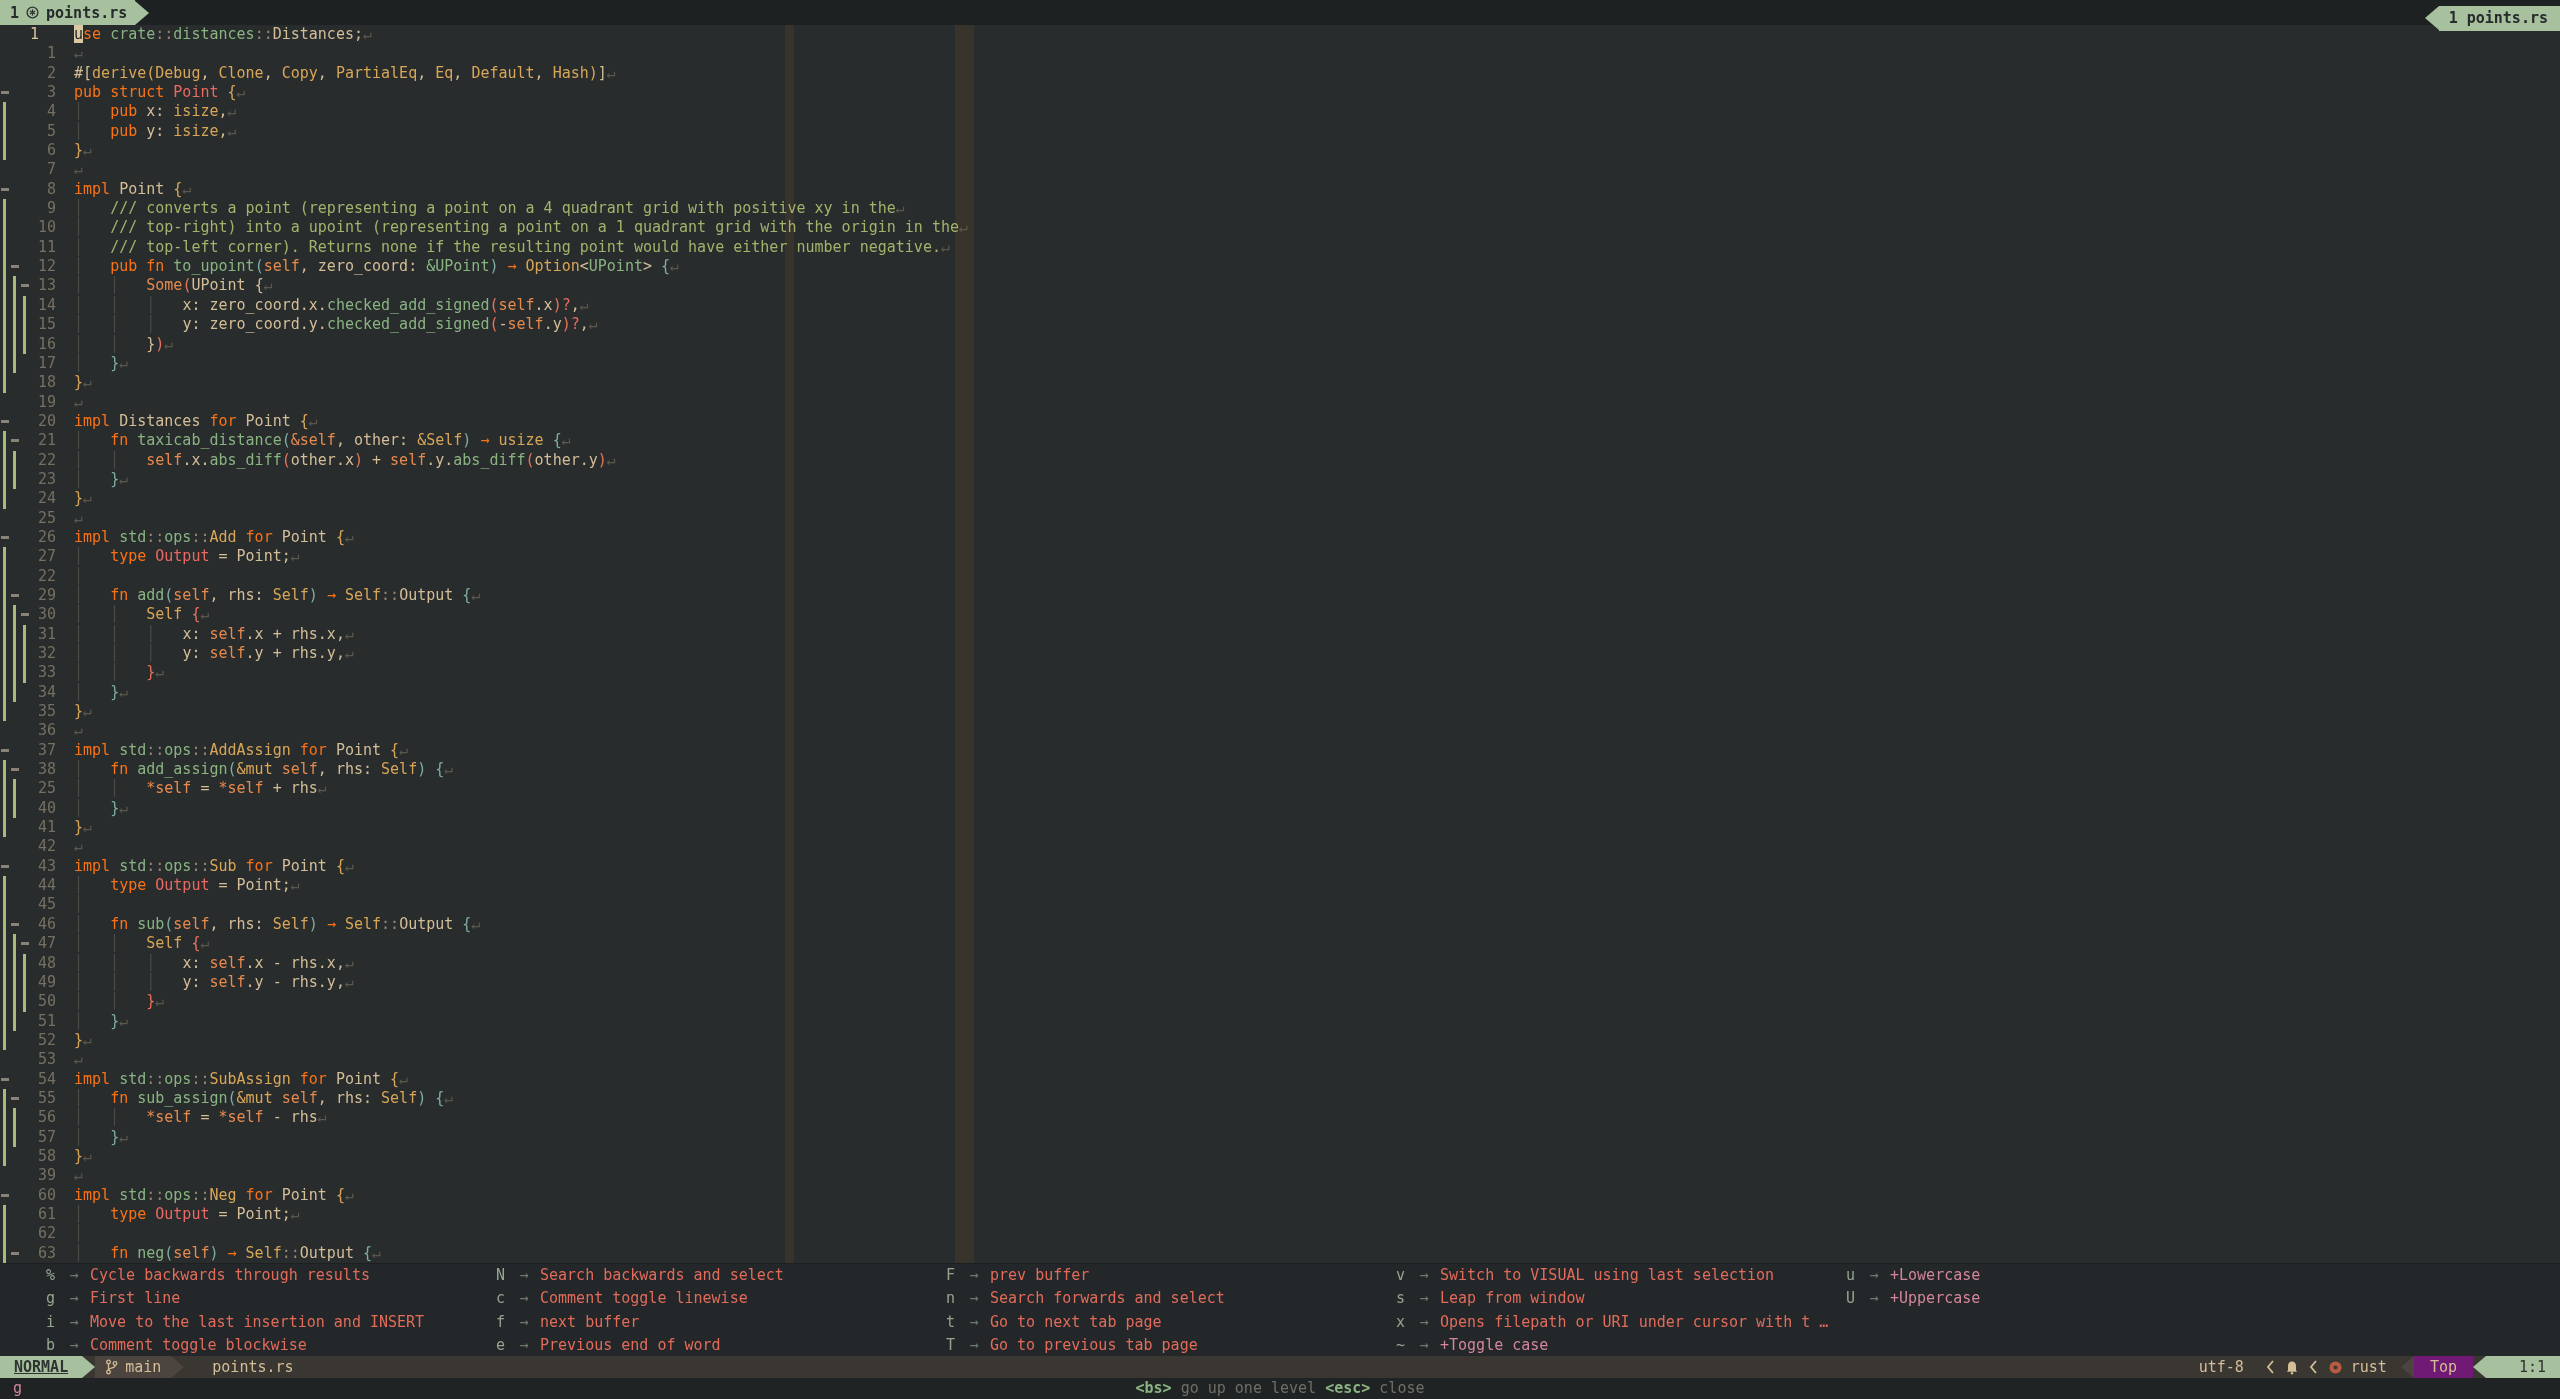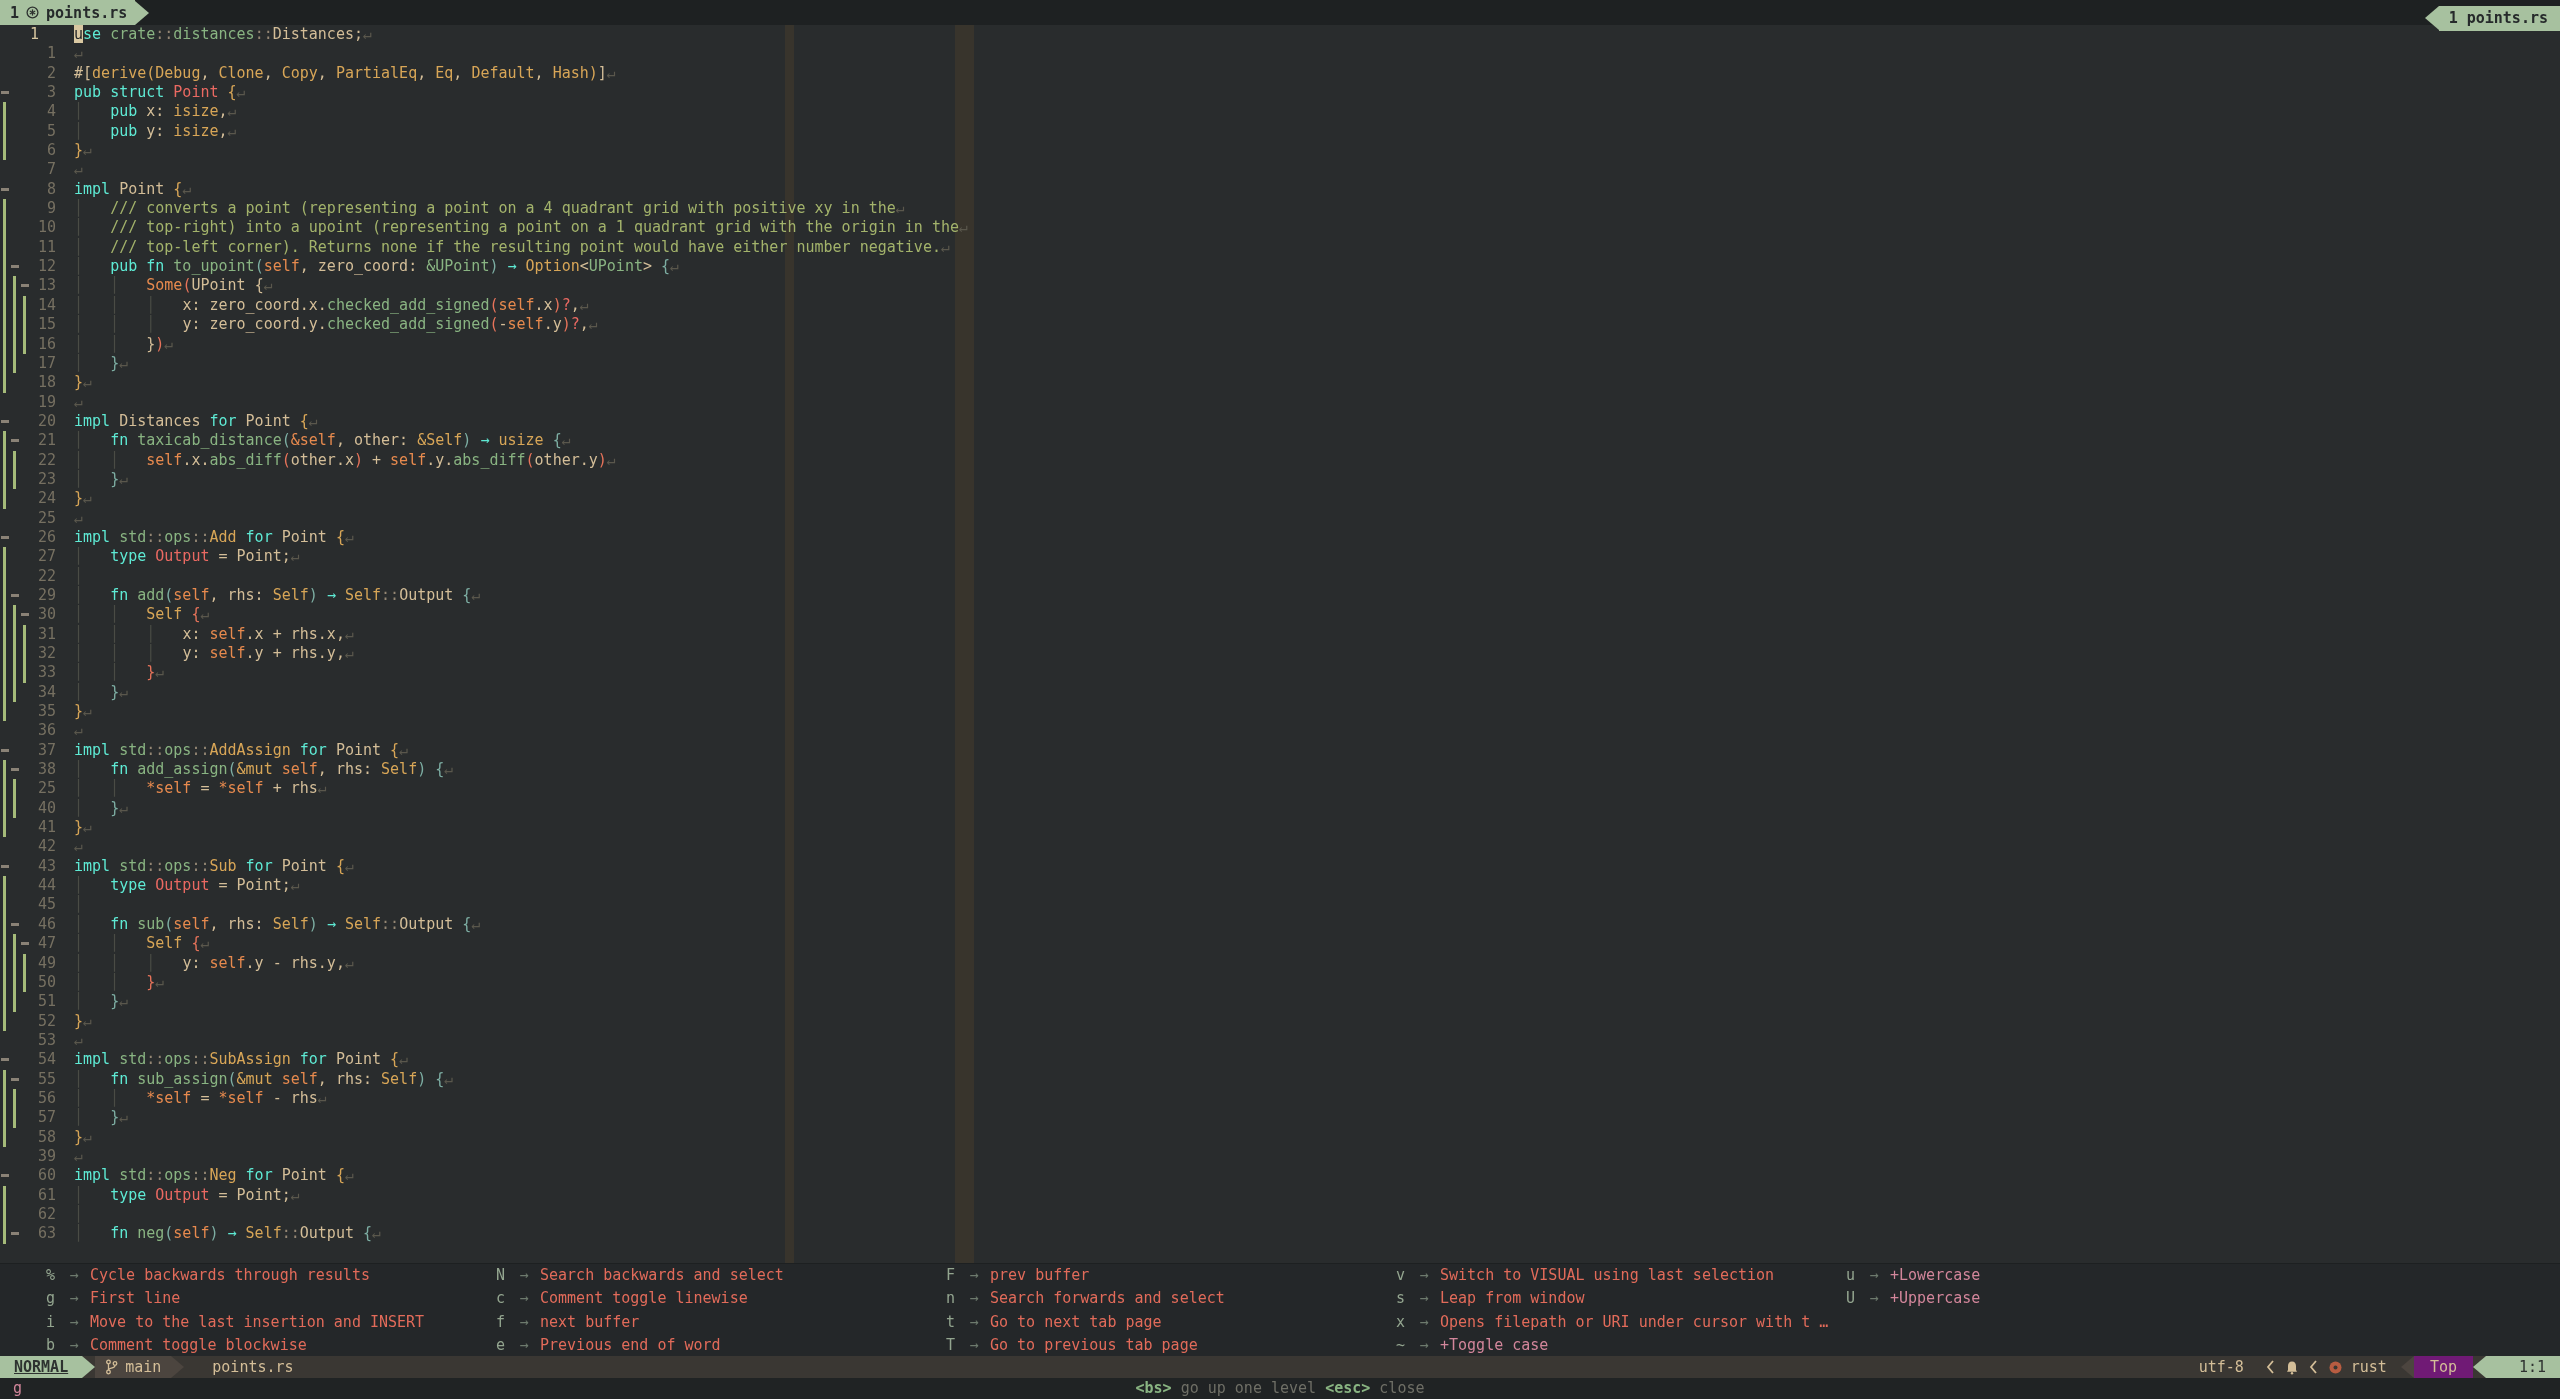--- a/index.html
+++ b/index.html
@@ -22,21 +22,21 @@
   .colorcol{position:absolute;top:0;bottom:0;background:#38342c;z-index:0;}
   #code-lines{position:relative;z-index:1;}
   .crow{display:flex;height:19.35px;line-height:19.35px;white-space:pre;}
   .fold{width:30px;flex:none;display:flex;}
   .fc{width:10px;height:100%;position:relative;}
   .fc.b::before{content:"";position:absolute;left:3px;top:0;bottom:0;width:3px;background:#a5bb79;}
   .fc.d::before{content:"";position:absolute;left:1px;top:8px;width:8px;height:3px;background:#8a8276;}
   .num{width:26px;flex:none;text-align:right;color:#767061;margin-right:18px;}
   .num.curnum{text-align:left;color:#d8c7a0;}
   .ltxt{white-space:pre;}
-  .tk-k{color:#5eead4}.tk-r{color:#ea6962}.tk-o{color:#e78a4e}.tk-y{color:#d8a657}
+  .tk-k{color:#f97316}.tk-r{color:#ea6962}.tk-o{color:#e78a4e}.tk-y{color:#d8a657}
   .tk-a{color:#89b482}.tk-c{color:#a3b36b}.tk-f{color:#d4be98}.tk-g{color:#958774}
   .tk-q{color:#4a4c45}.tk-e{color:#5a574c}
   .tk-b1{color:#d8a657}.tk-b2{color:#7daea3}.tk-b3{color:#e7735a}.tk-b4{color:#d4be98}.tk-b5{color:#e7735a}
   .tk-cur{background:#d9c8a2;color:#24272a;}
   
   .whichkey{position:absolute;top:1263px;left:0;width:100%;height:93px;background:#242729;
             border-top:1px solid #1d2021;}
   .wk-col{position:absolute;top:0;}
   .wk-item{display:flex;height:23.25px;line-height:23.25px;white-space:pre;}
   .wk-key{width:14px;color:#93a58f;}
@@ -139,20 +139,21 @@
         <div class="crow"><span class="fold"><span class="fc b"></span><span class="fc d"></span><span class="fc"></span></span><span class="num">38</span><span class="ltxt"><span class="tk-q">│   </span><span class="tk-k">fn</span><span class="tk-f"> </span><span class="tk-a">add_assign</span><span class="tk-b2">(</span><span class="tk-y">&amp;mut</span><span class="tk-f"> </span><span class="tk-o">self</span><span class="tk-f">, rhs: </span><span class="tk-y">Self</span><span class="tk-b2">)</span><span class="tk-f"> </span><span class="tk-b2">{</span><span class="tk-e">↵</span></span></div>
         <div class="crow"><span class="fold"><span class="fc b"></span><span class="fc b"></span><span class="fc"></span></span><span class="num">25</span><span class="ltxt"><span class="tk-q">│   │   </span><span class="tk-o">*self</span><span class="tk-f"> = </span><span class="tk-o">*self</span><span class="tk-f"> + rhs</span><span class="tk-e">↵</span></span></div>
         <div class="crow"><span class="fold"><span class="fc b"></span><span class="fc b"></span><span class="fc"></span></span><span class="num">40</span><span class="ltxt"><span class="tk-q">│   </span><span class="tk-b2">}</span><span class="tk-e">↵</span></span></div>
         <div class="crow"><span class="fold"><span class="fc b"></span><span class="fc"></span><span class="fc"></span></span><span class="num">41</span><span class="ltxt"><span class="tk-b1">}</span><span class="tk-e">↵</span></span></div>
         <div class="crow"><span class="fold"><span class="fc"></span><span class="fc"></span><span class="fc"></span></span><span class="num">42</span><span class="ltxt"><span class="tk-e">↵</span></span></div>
         <div class="crow"><span class="fold"><span class="fc d"></span><span class="fc"></span><span class="fc"></span></span><span class="num">43</span><span class="ltxt"><span class="tk-k">impl</span><span class="tk-f"> </span><span class="tk-a">std</span><span class="tk-g">::</span><span class="tk-a">ops</span><span class="tk-g">::</span><span class="tk-y">Sub</span><span class="tk-f"> </span><span class="tk-k">for</span><span class="tk-f"> Point </span><span class="tk-b1">{</span><span class="tk-e">↵</span></span></div>
         <div class="crow"><span class="fold"><span class="fc b"></span><span class="fc"></span><span class="fc"></span></span><span class="num">44</span><span class="ltxt"><span class="tk-q">│   </span><span class="tk-k">type</span><span class="tk-f"> </span><span class="tk-r">Output</span><span class="tk-f"> = Point;</span><span class="tk-e">↵</span></span></div>
         <div class="crow"><span class="fold"><span class="fc b"></span><span class="fc"></span><span class="fc"></span></span><span class="num">45</span><span class="ltxt"><span class="tk-q">│</span></span></div>
         <div class="crow"><span class="fold"><span class="fc b"></span><span class="fc d"></span><span class="fc"></span></span><span class="num">46</span><span class="ltxt"><span class="tk-q">│   </span><span class="tk-k">fn</span><span class="tk-f"> </span><span class="tk-a">sub</span><span class="tk-b2">(</span><span class="tk-o">self</span><span class="tk-f">, rhs: </span><span class="tk-y">Self</span><span class="tk-b2">)</span><span class="tk-f"> </span><span class="tk-k">→</span><span class="tk-f"> </span><span class="tk-y">Self</span><span class="tk-g">::</span><span class="tk-f">Output </span><span class="tk-b2">{</span><span class="tk-e">↵</span></span></div>
         <div class="crow"><span class="fold"><span class="fc b"></span><span class="fc b"></span><span class="fc d"></span></span><span class="num">47</span><span class="ltxt"><span class="tk-q">│   │   </span><span class="tk-y">Self</span><span class="tk-f"> </span><span class="tk-b3">{</span><span class="tk-e">↵</span></span></div>
+        <div class="crow"><span class="fold"><span class="fc b"></span><span class="fc b"></span><span class="fc b"></span></span><span class="num">48</span><span class="ltxt"><span class="tk-q">│   │   │   </span><span class="tk-f">x: </span><span class="tk-o">self</span><span class="tk-f">.x - rhs.x,</span><span class="tk-e">↵</span></span></div>
         <div class="crow"><span class="fold"><span class="fc b"></span><span class="fc b"></span><span class="fc b"></span></span><span class="num">49</span><span class="ltxt"><span class="tk-q">│   │   │   </span><span class="tk-f">y: </span><span class="tk-o">self</span><span class="tk-f">.y - rhs.y,</span><span class="tk-e">↵</span></span></div>
         <div class="crow"><span class="fold"><span class="fc b"></span><span class="fc b"></span><span class="fc b"></span></span><span class="num">50</span><span class="ltxt"><span class="tk-q">│   │   </span><span class="tk-b3">}</span><span class="tk-e">↵</span></span></div>
         <div class="crow"><span class="fold"><span class="fc b"></span><span class="fc b"></span><span class="fc"></span></span><span class="num">51</span><span class="ltxt"><span class="tk-q">│   </span><span class="tk-b2">}</span><span class="tk-e">↵</span></span></div>
         <div class="crow"><span class="fold"><span class="fc b"></span><span class="fc"></span><span class="fc"></span></span><span class="num">52</span><span class="ltxt"><span class="tk-b1">}</span><span class="tk-e">↵</span></span></div>
         <div class="crow"><span class="fold"><span class="fc"></span><span class="fc"></span><span class="fc"></span></span><span class="num">53</span><span class="ltxt"><span class="tk-e">↵</span></span></div>
         <div class="crow"><span class="fold"><span class="fc d"></span><span class="fc"></span><span class="fc"></span></span><span class="num">54</span><span class="ltxt"><span class="tk-k">impl</span><span class="tk-f"> </span><span class="tk-a">std</span><span class="tk-g">::</span><span class="tk-a">ops</span><span class="tk-g">::</span><span class="tk-y">SubAssign</span><span class="tk-f"> </span><span class="tk-k">for</span><span class="tk-f"> Point </span><span class="tk-b1">{</span><span class="tk-e">↵</span></span></div>
         <div class="crow"><span class="fold"><span class="fc b"></span><span class="fc d"></span><span class="fc"></span></span><span class="num">55</span><span class="ltxt"><span class="tk-q">│   </span><span class="tk-k">fn</span><span class="tk-f"> </span><span class="tk-a">sub_assign</span><span class="tk-b2">(</span><span class="tk-y">&amp;mut</span><span class="tk-f"> </span><span class="tk-o">self</span><span class="tk-f">, rhs: </span><span class="tk-y">Self</span><span class="tk-b2">)</span><span class="tk-f"> </span><span class="tk-b2">{</span><span class="tk-e">↵</span></span></div>
         <div class="crow"><span class="fold"><span class="fc b"></span><span class="fc b"></span><span class="fc"></span></span><span class="num">56</span><span class="ltxt"><span class="tk-q">│   │   </span><span class="tk-o">*self</span><span class="tk-f"> = </span><span class="tk-o">*self</span><span class="tk-f"> - rhs</span><span class="tk-e">↵</span></span></div>
         <div class="crow"><span class="fold"><span class="fc b"></span><span class="fc b"></span><span class="fc"></span></span><span class="num">57</span><span class="ltxt"><span class="tk-q">│   </span><span class="tk-b2">}</span><span class="tk-e">↵</span></span></div>
         <div class="crow"><span class="fold"><span class="fc b"></span><span class="fc"></span><span class="fc"></span></span><span class="num">58</span><span class="ltxt"><span class="tk-b1">}</span><span class="tk-e">↵</span></span></div>

